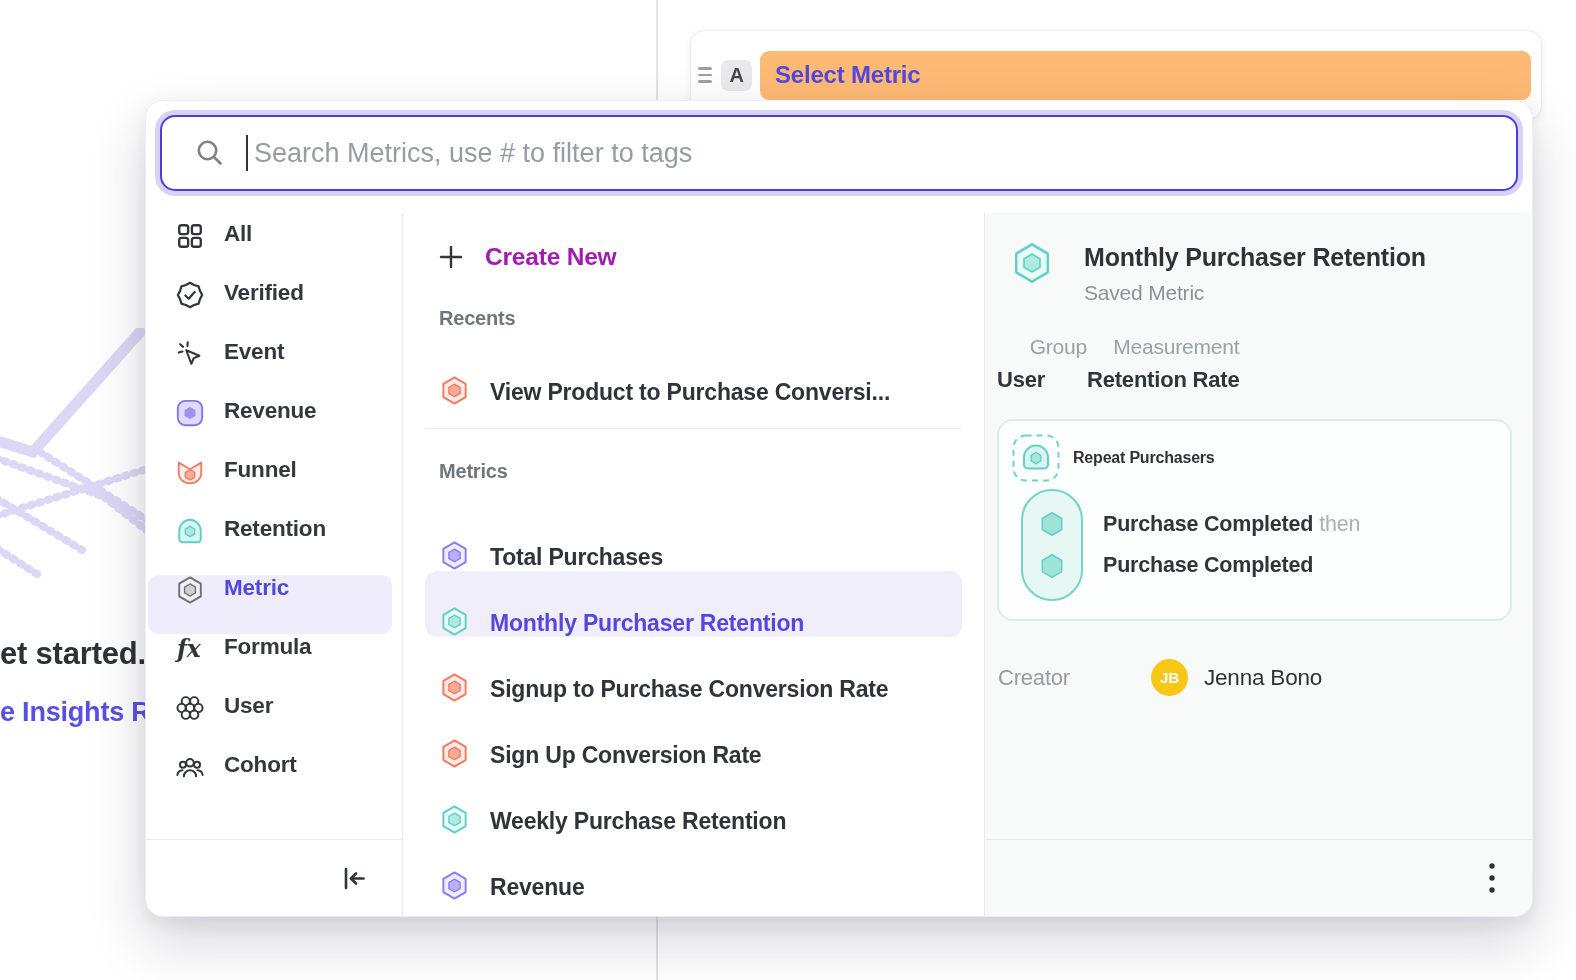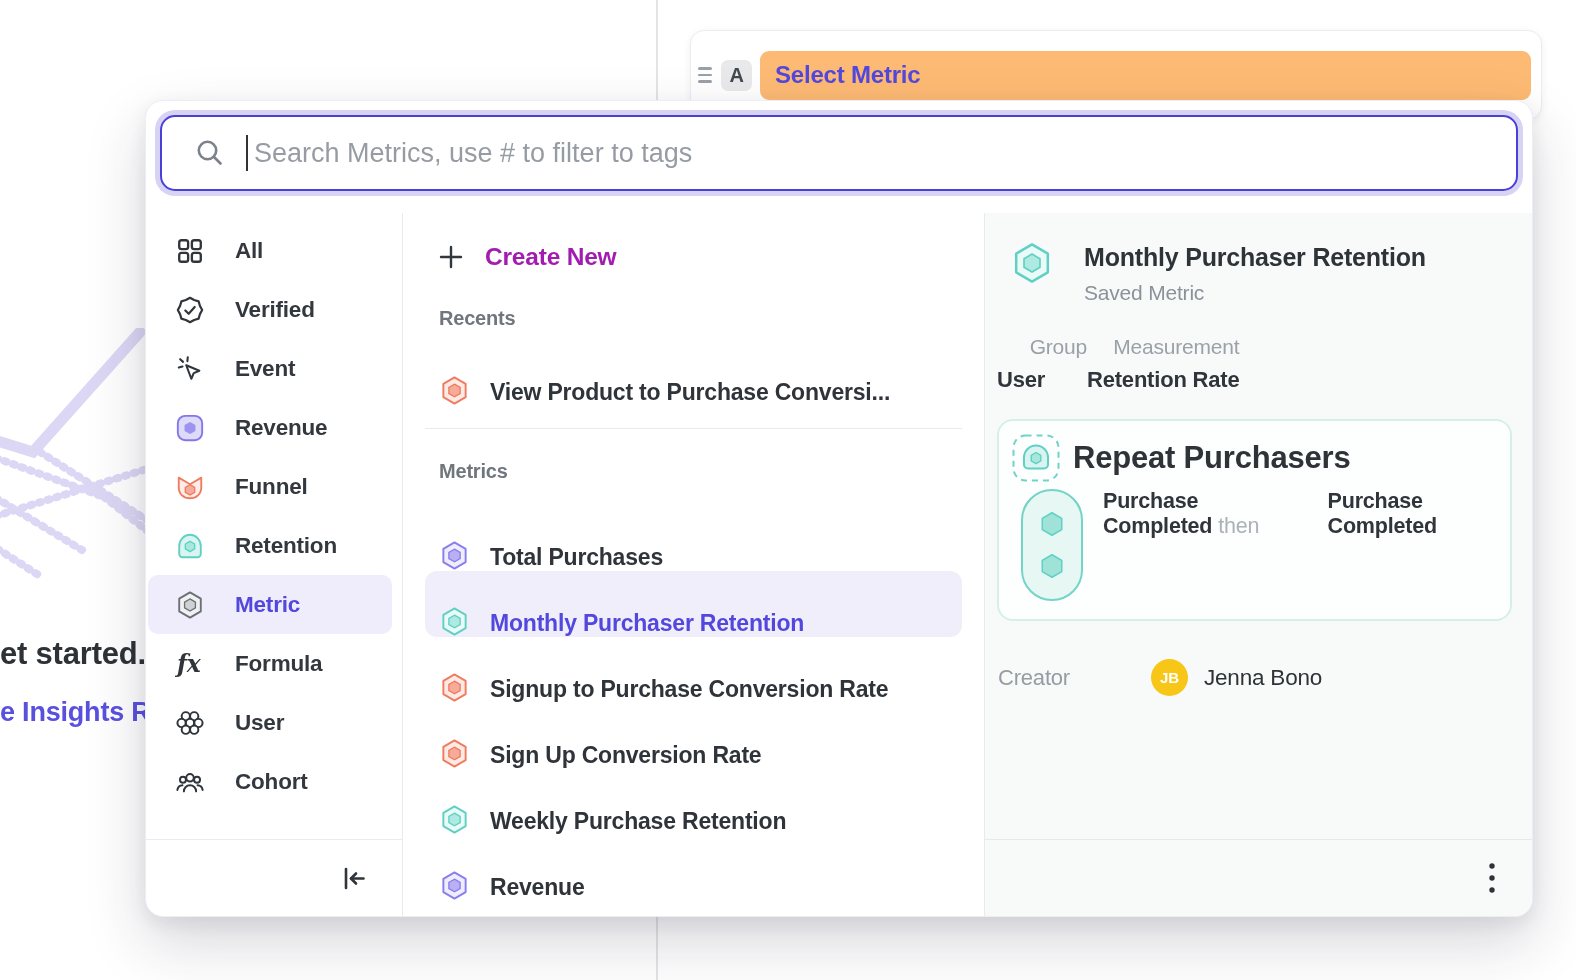--- a/index.html
+++ b/index.html
@@ -41,21 +41,21 @@
     padding-left:32px; gap:20px; }
   .searchbar input { flex:1; border:none; outline:none; font-family:"Liberation Sans",sans-serif;
     font-size:27px; color:#323740; background:transparent; }
   .searchbar input::placeholder { color:#969ca4; }
   .caret { width:2px; height:36px; background:#2f3338; margin-right:-14px; }
 
   .content { position:absolute; left:0; right:0; top:112px; bottom:0; display:flex; }
 
   
   .sidebar { width:257px; border-right:1px solid #eaebed; position:relative; padding-top:8px; flex:none; }
-  .side-item { height:59px; display:flex; align-items:center; gap:30px;
+  .side-item { height:59px; display:flex; gap:19px;
     padding-left:27px; margin:0 10px 0 2px; border-radius:10px;
     font-size:22.5px; font-weight:600; color:#33383e; cursor:pointer; }
   .side-item.selected { background:#efecfb; color:#5348dd; }
   .side-item svg, .side-item .fx { flex:none; }
   .side-footer { position:absolute; left:0; right:0; bottom:0; height:77px;
     border-top:1px solid #eaebed; display:flex; align-items:center;
     justify-content:flex-end; padding-right:34px; }
 
   
   .list-col { width:581px; flex:none; padding:18px 22px 0; position:relative; }
@@ -77,26 +77,26 @@
   .dp-header { display:flex; gap:30px; padding-left:13px; align-items:flex-start; }
   .dp-title { font-size:25px; font-weight:700; color:#2e3338; margin-top:2px; }
   .dp-sub { font-size:21px; color:#8b9299; margin-top:9px; }
   .dp-props { display:flex; margin:30px 0 0 0; }
   .dp-prop1 { width:90px; }
   .dp-prop-label { font-size:21px; color:#9aa1a8;text-align:right; }
   .dp-prop-value { font-size:22px; font-weight:700; color:#2f353a; margin-top:8px; }
   .dp-card { margin:26px 6px 0 0; background:#fdfefe; border:2px solid #d6efeb;
     border-radius:16px; padding:12px 12px 18px; }
   .dp-card-head { display:flex; align-items:center; gap:12px; }
-  .dp-card-name { font-size:31px; font-weight:700; color:#2e3338; }
+  .dp-card-name { font-size:16px; font-weight:700; color:#2e3338; }
   .dp-steps { display:flex; margin:6px 0 0 10px; gap:20px; }
   .capsule { width:62px; height:112px; border:2px solid #74d4c8; background:#e6f7f4;
     border-radius:32px; display:flex; flex-direction:column; align-items:center;
     justify-content:center; gap:12px; flex:none; }
-  .step-texts { display:flex; justify-content:center; gap:16px; }
+  .step-texts { display:flex; flex-direction:column; justify-content:center; gap:16px; }
   .step-line { font-size:21.5px; font-weight:700; color:#2f353a; }
   .step-line .connector { color:#aab1b7; font-weight:400; margin-left:6px; }
   .dp-creator { display:flex; align-items:center; margin:38px 0 0 1px; }
   .dp-creator-label { width:153px; font-size:22px; color:#959ca3; }
   .avatar { width:37px; height:37px; border-radius:50%; background:#f7c616; color:#ffffff;
     display:flex; align-items:center; justify-content:center; font-size:15px; font-weight:700;
     margin-right:16px; flex:none; }
   .dp-creator-name { font-size:22.5px; color:#2e3338; }
   .dp-footer { position:absolute; left:0; right:0; bottom:0; height:77px;
     border-top:1px solid #e7e9ea; display:flex; align-items:center;

